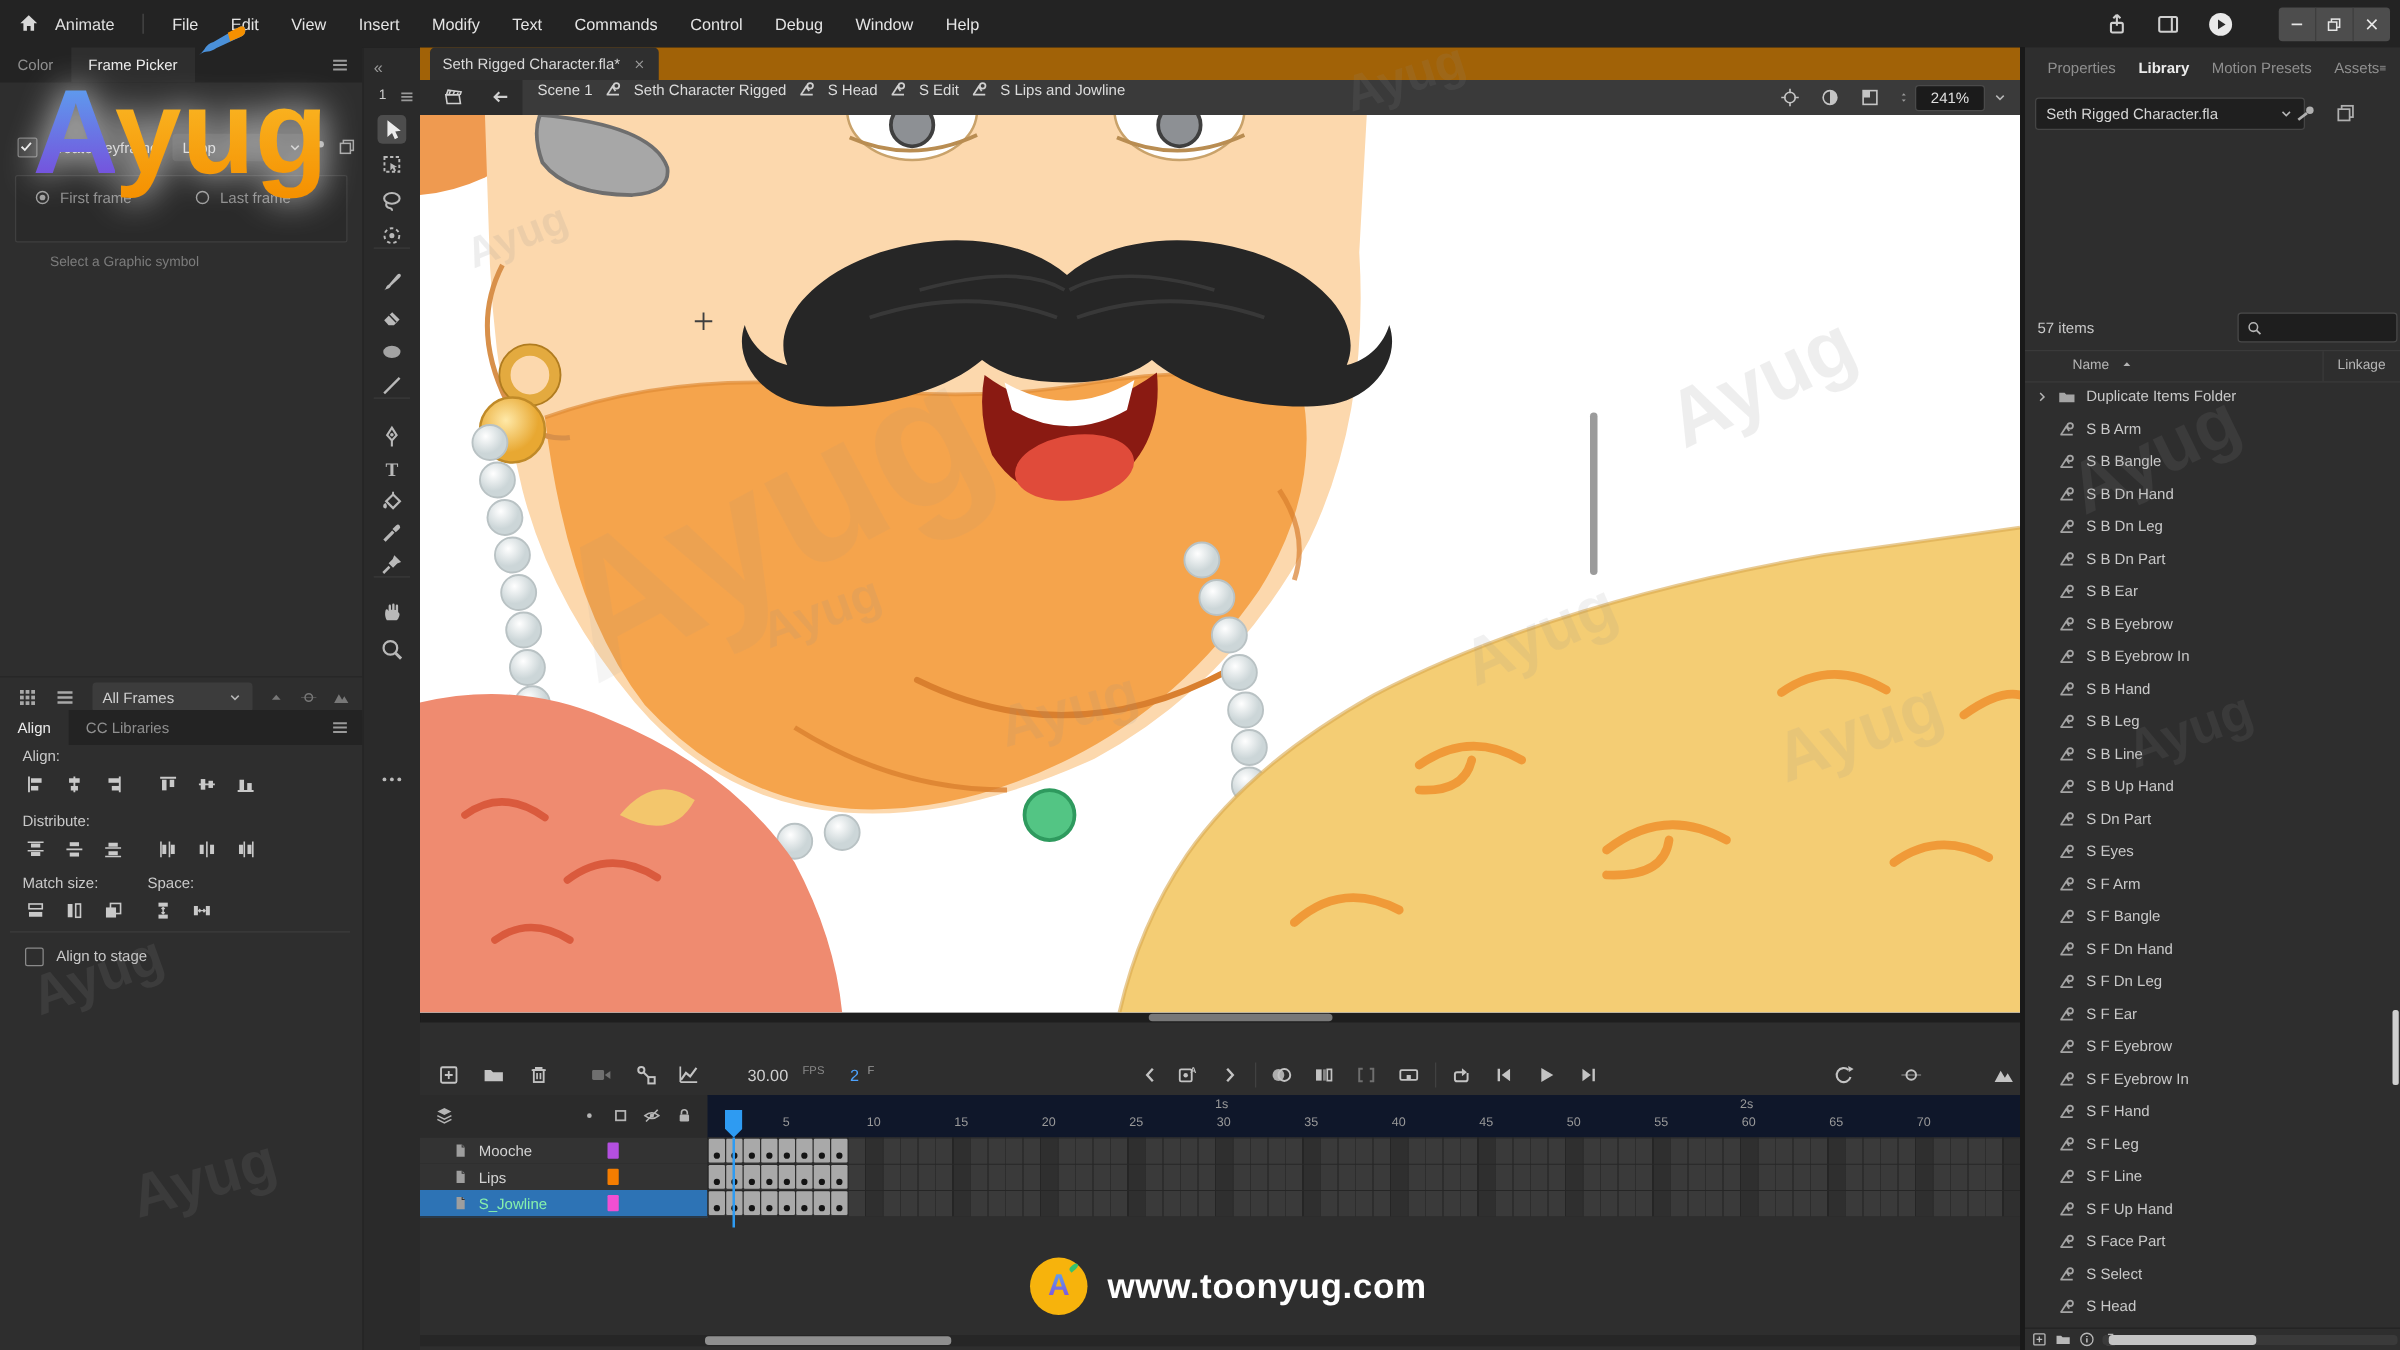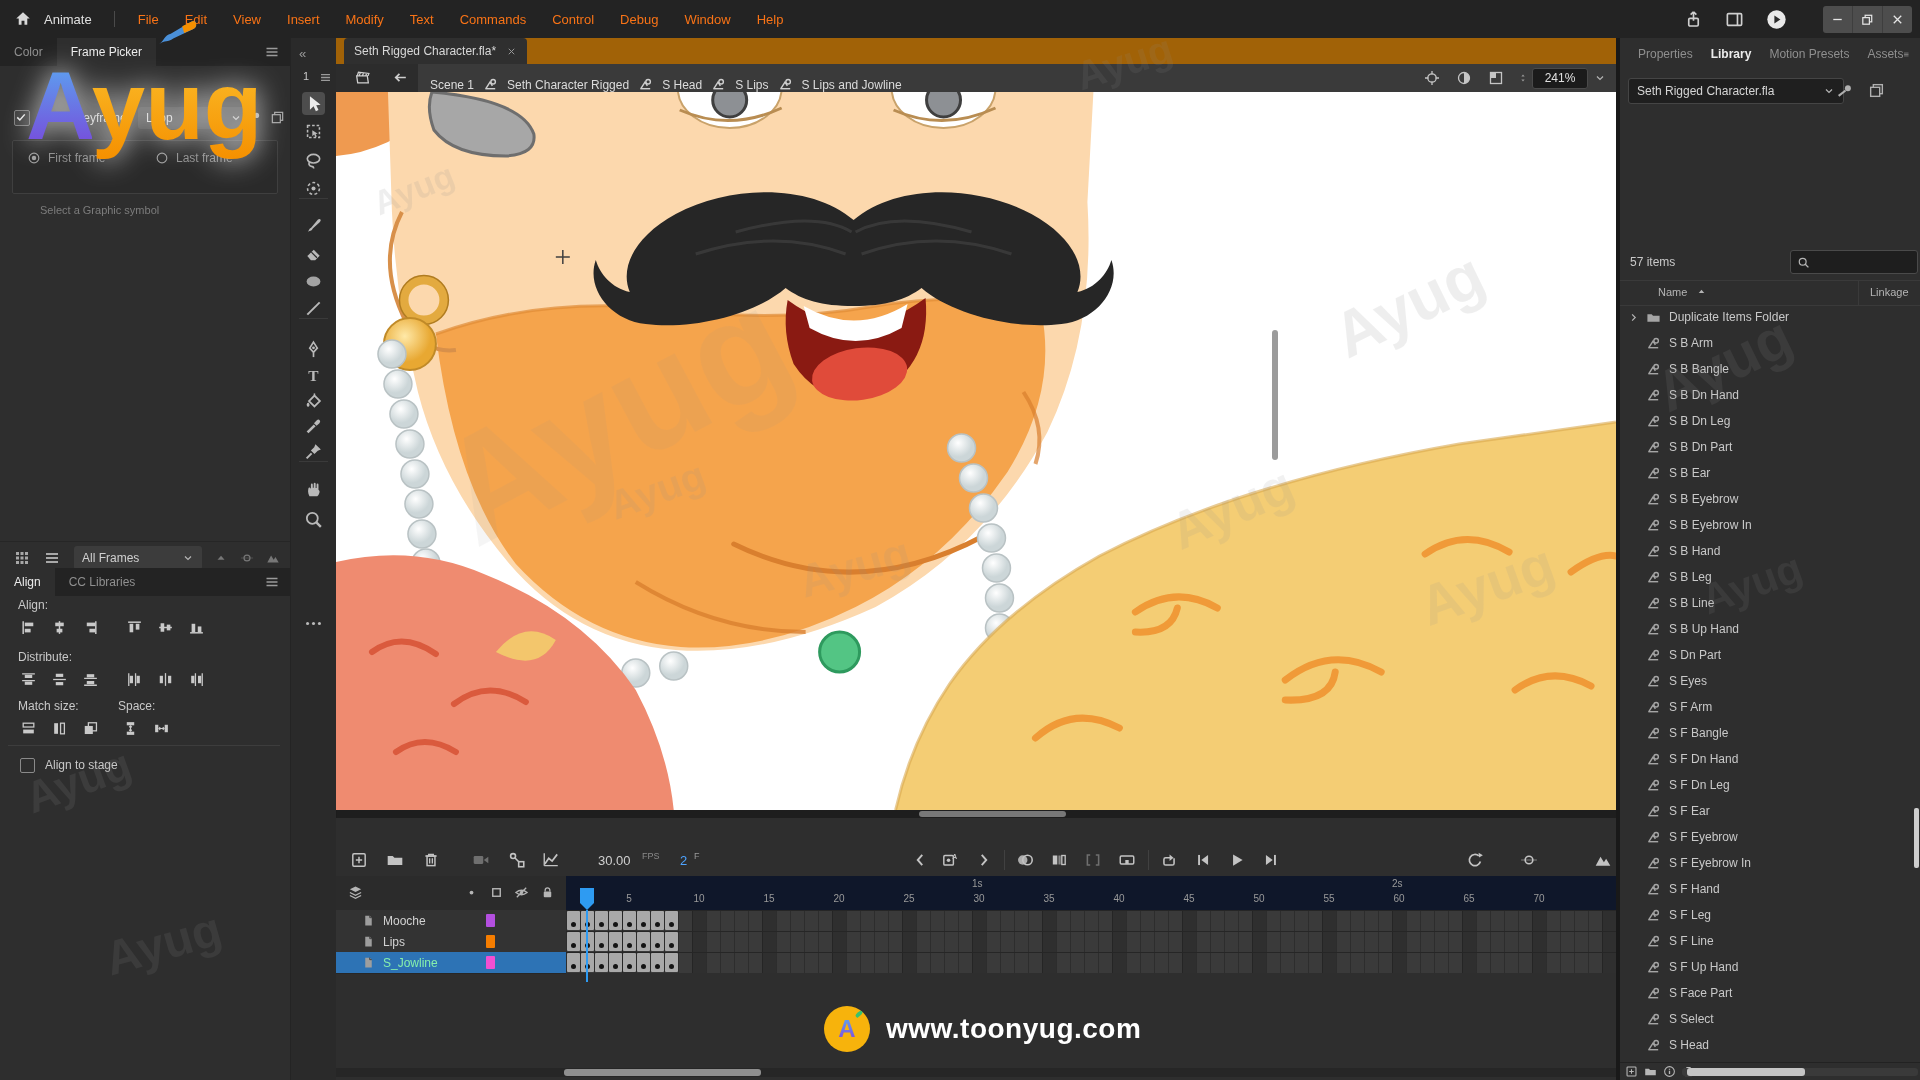--- a/index.html
+++ b/index.html
@@ -7,21 +7,21 @@
        font-family:"Liberation Sans",sans-serif;color:#d6d6d6;-webkit-font-smoothing:antialiased}
   .ic{display:inline-block;line-height:0}
   .ic svg{width:100%;height:100%;display:block}
 
   
   #menubar{position:absolute;left:0;top:0;width:1920px;height:38px;background:#232323;border-bottom:1px solid #141414;display:flex;align-items:center}
   #home-ic{width:18px;height:18px;margin-left:14px;color:#d8d8d8}
   #app-name{margin-left:12px;font-size:13px;color:#e0e0e0}
   #menu-sep{width:1px;height:16px;background:#4a4a4a;margin:0 10px 0 22px}
   #menu-items{display:flex;align-items:center}
-  .menu-item{padding:0 13px;font-size:13px;color:#f97316;cursor:default}
+  .menu-item{padding:0 13px;font-size:13px;color:#e5e5e5;cursor:default}
   #menu-right{margin-left:auto;display:flex;align-items:center}
   .mb-ic{width:19px;height:19px;color:#cfcfcf;margin-right:22px}
   #win-controls{display:flex;background:#4d4d4d;border-radius:3px;margin:0 8px 0 14px;height:27px;align-items:stretch}
   .win-btn{width:29px;display:flex;align-items:center;justify-content:center;border-left:1px solid #3e3e3e;color:#e6e6e6}
   .win-btn:first-child{border-left:none}
   .win-btn .ic{width:15px;height:15px}
 
   
   #left-panels{position:absolute;left:0;top:38px;width:290px;height:1042px;background:#2e2e2e}
   .panel-tabs{position:absolute;left:0;width:100%;height:28px;background:#232323;display:flex;align-items:stretch;font-size:12px}
@@ -63,21 +63,21 @@
   .tool .ic{width:19px;height:19px;margin:2px}
   .tool.active{background:#4d4d4d;border-radius:4px;color:#ececec}
   .tool-sep{position:absolute;left:8px;width:29px;height:1px;background:#3a3a3a}
 
   
   #tabbar{position:absolute;left:336px;top:38px;width:1280px;height:26px;background:#a16207}
   #doc-tab{position:absolute;left:8px;top:0;height:26px;background:#2f2f2f;border-radius:4px 4px 0 0;display:flex;align-items:center;padding:0 10px;font-size:12px;color:#d8d8d8}
   #doc-close{margin-left:10px;width:11px;height:11px;color:#9a9a9a}
   #editbar{position:absolute;left:336px;top:64px;width:1280px;height:28px;background:#2c2c2c}
   .eb-ic{position:absolute;top:5px;width:17px;height:17px;color:#cfcfcf}
-  #crumb-strip{position:absolute;left:82px;top:0;width:1198px;height:28px;background:#3a3a3a;display:flex;align-items:flex-end}
+  #crumb-strip{position:absolute;left:82px;top:0;width:1198px;height:28px;background:#3a3a3a;display:flex;align-items:flex-start}
   #crumbs{display:flex;align-items:center;margin-left:12px;font-size:12px;color:#dcdcdc}
   .crumb-ic{width:15px;height:15px;color:#cfcfcf;margin:0 9px}
   .crumb{white-space:nowrap}
   #eb-right{position:absolute;right:10px;top:0;height:28px;display:flex;align-items:center}
   .ebr-ic{width:16px;height:16px;color:#c5c5c5;margin-left:16px}
   #zoom-spin{width:10px;height:14px;color:#9a9a9a;margin-left:14px}
   #zoom-box{margin-left:4px;width:54px;height:19px;background:#1b1b1b;border:1px solid #4a4a4a;border-radius:3px;font-size:12px;color:#e0e0e0;display:flex;align-items:center;justify-content:center}
   #zoom-chev{width:12px;height:12px;color:#b5b5b5;margin-left:6px}
 
   
@@ -604,21 +604,21 @@
           </svg>
         </span>
         <span class="crumb">S Head</span>
         <span class="ic crumb-ic">
           <svg viewBox="0 0 16 16" xmlns="http://www.w3.org/2000/svg">
             <path d="M3 12.5 L7.5 5.5 L10 9.5" fill="none" stroke="currentColor" stroke-width="1.5"></path>
             <circle cx="10.8" cy="5" r="2.4" fill="none" stroke="currentColor" stroke-width="1.5"></circle>
             <path d="M2.5 12.5 H13" stroke="currentColor" stroke-width="1.5"></path>
           </svg>
         </span>
-        <span class="crumb">S Lips</span>
+        <span class="crumb">S Edit</span>
         <span class="ic crumb-ic">
           <svg viewBox="0 0 16 16" xmlns="http://www.w3.org/2000/svg">
             <path d="M3 12.5 L7.5 5.5 L10 9.5" fill="none" stroke="currentColor" stroke-width="1.5"></path>
             <circle cx="10.8" cy="5" r="2.4" fill="none" stroke="currentColor" stroke-width="1.5"></circle>
             <path d="M2.5 12.5 H13" stroke="currentColor" stroke-width="1.5"></path>
           </svg>
         </span>
         <span class="crumb">S Lips and Jowline</span>
       </div>
     <div id="eb-right">

